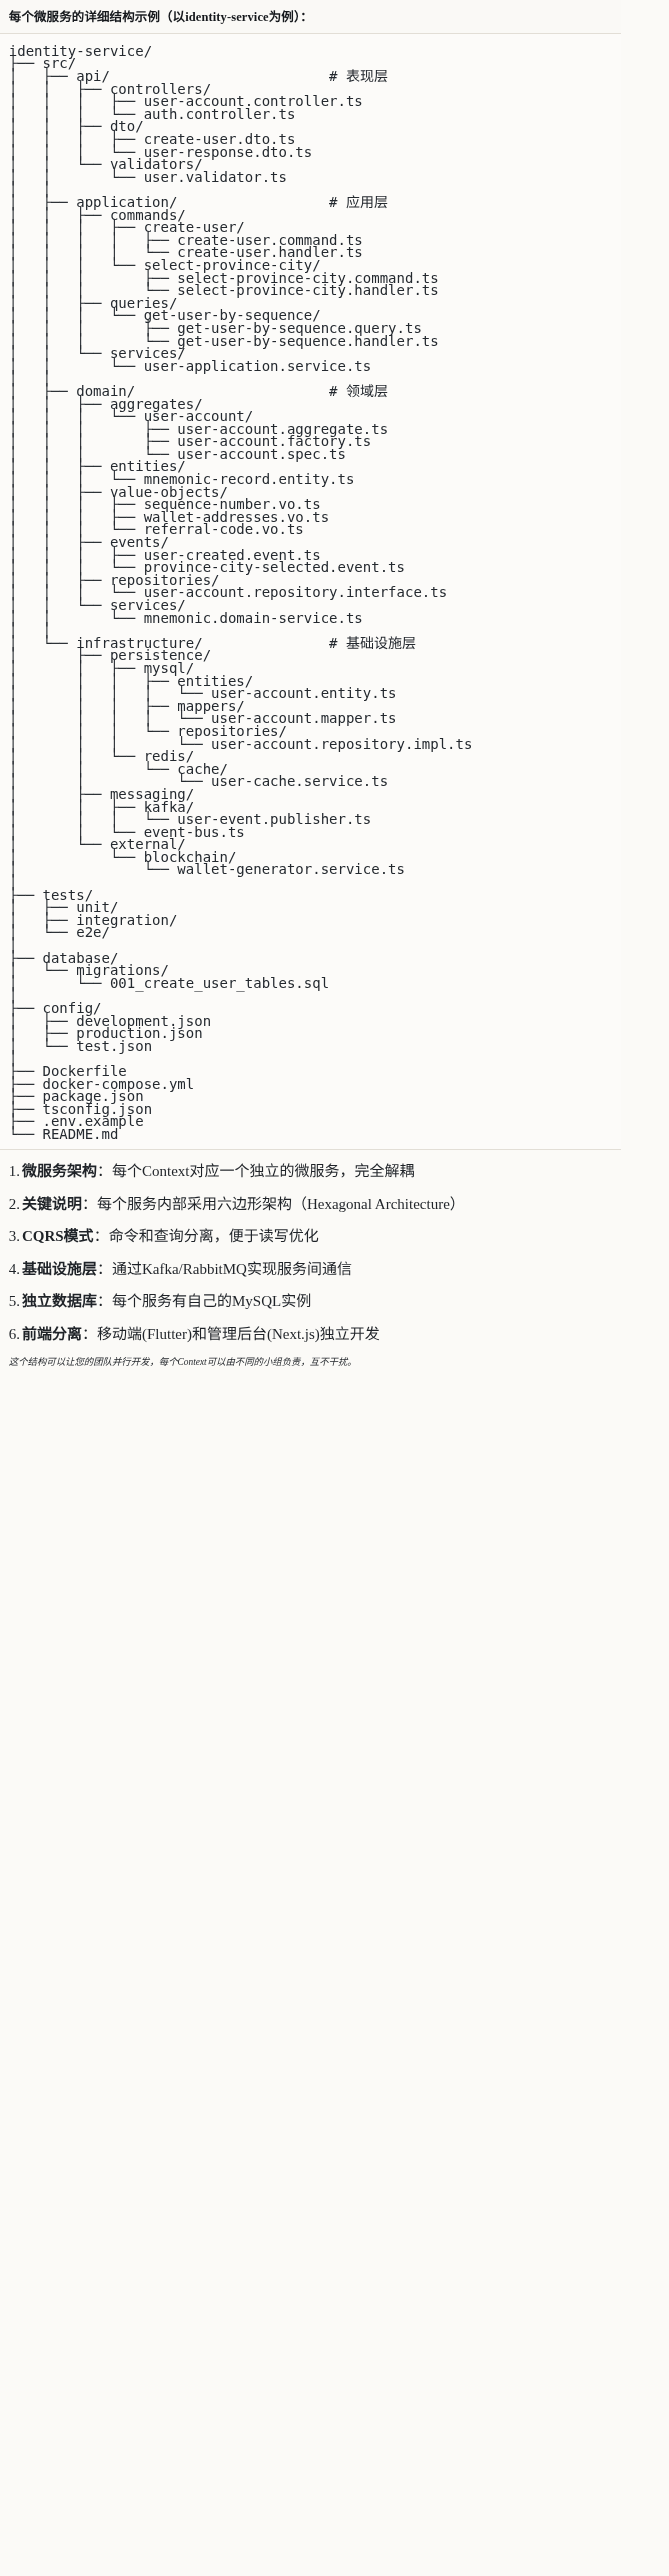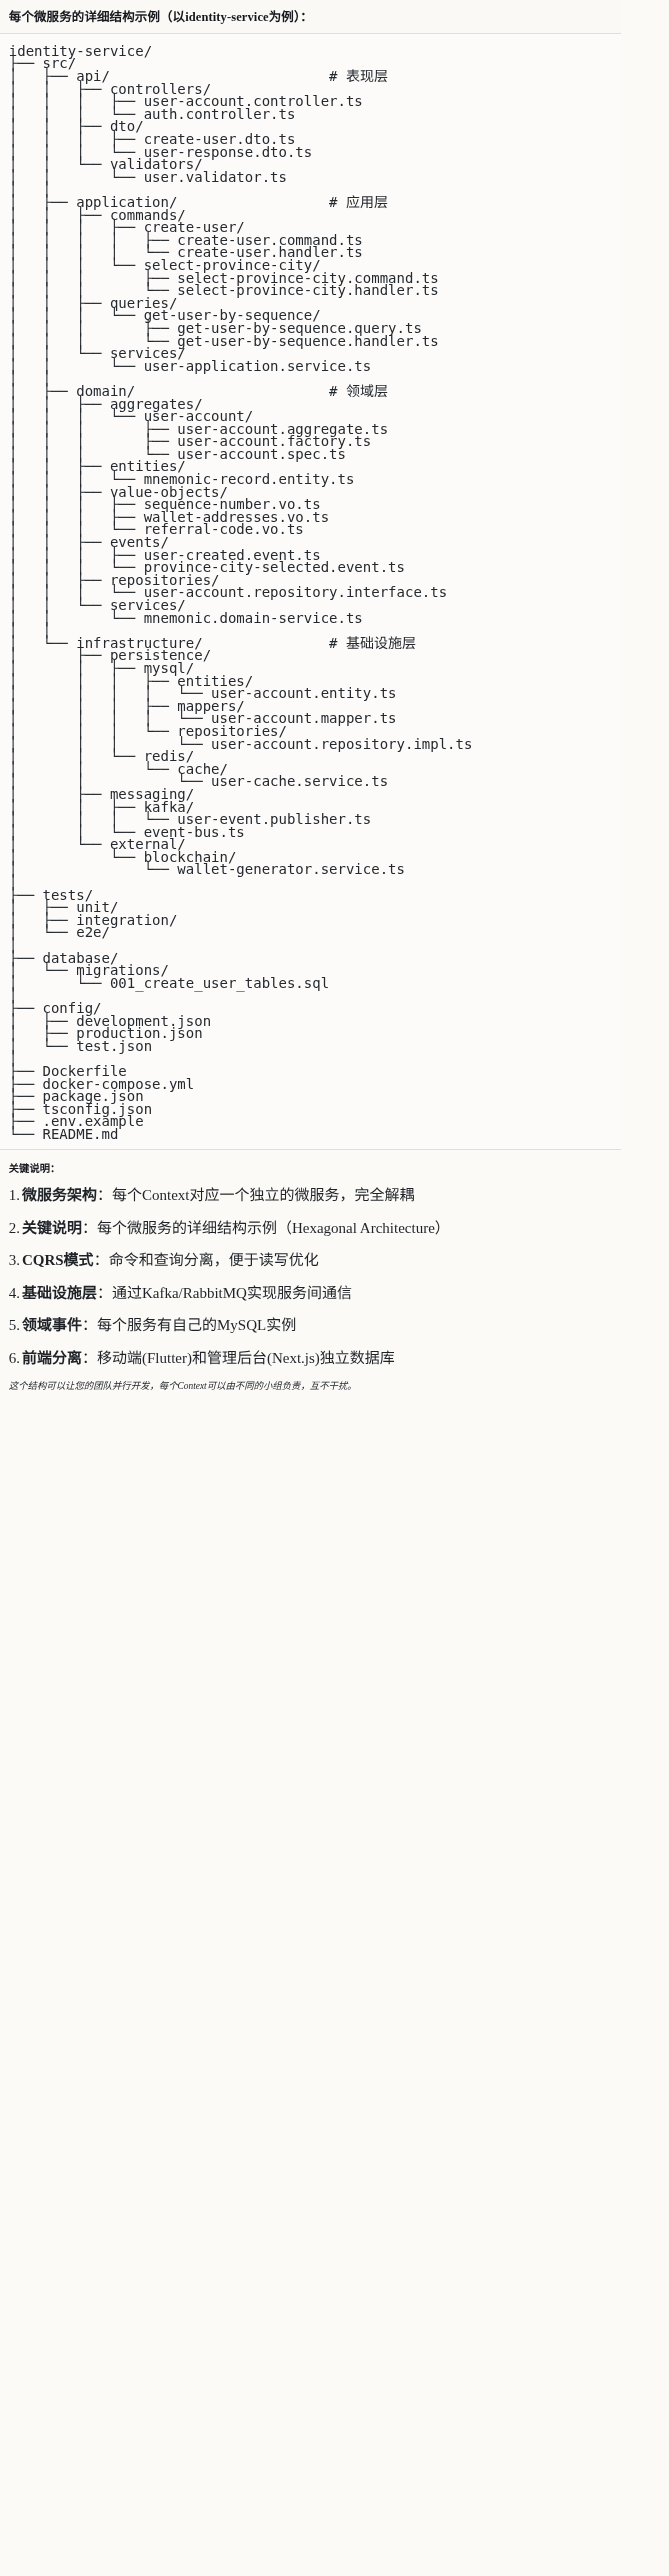--- a/index.html
+++ b/index.html
@@ -111,26 +111,25 @@
 
   <div class="title-block">
     <div class="page-title">每个微服务的详细结构示例（以identity-service为例）：</div>
   </div>
 
   <div class="tree-block">
     <pre class="tree" id="tree-root"><span class="tree-line">identity-service/</span><span class="tree-line">├── src/</span><span class="tree-line">│   ├── api/                          <span class="cmt"># 表现层</span></span><span class="tree-line">│   │   ├── controllers/</span><span class="tree-line">│   │   │   ├── user-account.controller.ts</span><span class="tree-line">│   │   │   └── auth.controller.ts</span><span class="tree-line">│   │   ├── dto/</span><span class="tree-line">│   │   │   ├── create-user.dto.ts</span><span class="tree-line">│   │   │   └── user-response.dto.ts</span><span class="tree-line">│   │   └── validators/</span><span class="tree-line">│   │       └── user.validator.ts</span><span class="tree-line">│   │</span><span class="tree-line">│   ├── application/                  <span class="cmt"># 应用层</span></span><span class="tree-line">│   │   ├── commands/</span><span class="tree-line">│   │   │   ├── create-user/</span><span class="tree-line">│   │   │   │   ├── create-user.command.ts</span><span class="tree-line">│   │   │   │   └── create-user.handler.ts</span><span class="tree-line">│   │   │   └── select-province-city/</span><span class="tree-line">│   │   │       ├── select-province-city.command.ts</span><span class="tree-line">│   │   │       └── select-province-city.handler.ts</span><span class="tree-line">│   │   ├── queries/</span><span class="tree-line">│   │   │   └── get-user-by-sequence/</span><span class="tree-line">│   │   │       ├── get-user-by-sequence.query.ts</span><span class="tree-line">│   │   │       └── get-user-by-sequence.handler.ts</span><span class="tree-line">│   │   └── services/</span><span class="tree-line">│   │       └── user-application.service.ts</span><span class="tree-line">│   │</span><span class="tree-line">│   ├── domain/                       <span class="cmt"># 领域层</span></span><span class="tree-line">│   │   ├── aggregates/</span><span class="tree-line">│   │   │   └── user-account/</span><span class="tree-line">│   │   │       ├── user-account.aggregate.ts</span><span class="tree-line">│   │   │       ├── user-account.factory.ts</span><span class="tree-line">│   │   │       └── user-account.spec.ts</span><span class="tree-line">│   │   ├── entities/</span><span class="tree-line">│   │   │   └── mnemonic-record.entity.ts</span><span class="tree-line">│   │   ├── value-objects/</span><span class="tree-line">│   │   │   ├── sequence-number.vo.ts</span><span class="tree-line">│   │   │   ├── wallet-addresses.vo.ts</span><span class="tree-line">│   │   │   └── referral-code.vo.ts</span><span class="tree-line">│   │   ├── events/</span><span class="tree-line">│   │   │   ├── user-created.event.ts</span><span class="tree-line">│   │   │   └── province-city-selected.event.ts</span><span class="tree-line">│   │   ├── repositories/</span><span class="tree-line">│   │   │   └── user-account.repository.interface.ts</span><span class="tree-line">│   │   └── services/</span><span class="tree-line">│   │       └── mnemonic.domain-service.ts</span><span class="tree-line">│   │</span><span class="tree-line">│   └── infrastructure/               <span class="cmt"># 基础设施层</span></span><span class="tree-line">│       ├── persistence/</span><span class="tree-line">│       │   ├── mysql/</span><span class="tree-line">│       │   │   ├── entities/</span><span class="tree-line">│       │   │   │   └── user-account.entity.ts</span><span class="tree-line">│       │   │   ├── mappers/</span><span class="tree-line">│       │   │   │   └── user-account.mapper.ts</span><span class="tree-line">│       │   │   └── repositories/</span><span class="tree-line">│       │   │       └── user-account.repository.impl.ts</span><span class="tree-line">│       │   └── redis/</span><span class="tree-line">│       │       └── cache/</span><span class="tree-line">│       │           └── user-cache.service.ts</span><span class="tree-line">│       ├── messaging/</span><span class="tree-line">│       │   ├── kafka/</span><span class="tree-line">│       │   │   └── user-event.publisher.ts</span><span class="tree-line">│       │   └── event-bus.ts</span><span class="tree-line">│       └── external/</span><span class="tree-line">│           └── blockchain/</span><span class="tree-line">│               └── wallet-generator.service.ts</span><span class="tree-line">│</span><span class="tree-line">├── tests/</span><span class="tree-line">│   ├── unit/</span><span class="tree-line">│   ├── integration/</span><span class="tree-line">│   └── e2e/</span><span class="tree-line">│</span><span class="tree-line">├── database/</span><span class="tree-line">│   └── migrations/</span><span class="tree-line">│       └── 001_create_user_tables.sql</span><span class="tree-line">│</span><span class="tree-line">├── config/</span><span class="tree-line">│   ├── development.json</span><span class="tree-line">│   ├── production.json</span><span class="tree-line">│   └── test.json</span><span class="tree-line">│</span><span class="tree-line">├── Dockerfile</span><span class="tree-line">├── docker-compose.yml</span><span class="tree-line">├── package.json</span><span class="tree-line">├── tsconfig.json</span><span class="tree-line">├── .env.example</span><span class="tree-line">└── README.md</span></pre>
   </div>
 
   <div class="notes-block">
-    <div class="notes-heading">关键说明：</div>
     <ol class="notes-list" id="notes-list">
         <li><span class="note-term">微服务架构</span><span class="note-sep">：</span><span class="note-desc">每个Context对应一个独立的微服务，完全解耦</span></li>
-        <li><span class="note-term">关键说明</span><span class="note-sep">：</span><span class="note-desc">每个微服务的详细结构示例（Hexagonal Architecture）</span></li>
+        <li><span class="note-term">关键说明</span><span class="note-sep">：</span><span class="note-desc">每个服务内部采用六边形架构（Hexagonal Architecture）</span></li>
         <li><span class="note-term">CQRS模式</span><span class="note-sep">：</span><span class="note-desc">命令和查询分离，便于读写优化</span></li>
         <li><span class="note-term">基础设施层</span><span class="note-sep">：</span><span class="note-desc">通过Kafka/RabbitMQ实现服务间通信</span></li>
-        <li><span class="note-term">领域事件</span><span class="note-sep">：</span><span class="note-desc">每个服务有自己的MySQL实例</span></li>
-        <li><span class="note-term">前端分离</span><span class="note-sep">：</span><span class="note-desc">移动端(Flutter)和管理后台(Next.js)独立数据库</span></li>
+        <li><span class="note-term">独立数据库</span><span class="note-sep">：</span><span class="note-desc">每个服务有自己的MySQL实例</span></li>
+        <li><span class="note-term">前端分离</span><span class="note-sep">：</span><span class="note-desc">移动端(Flutter)和管理后台(Next.js)独立开发</span></li>
       </ol>
     <div class="notes-footer">这个结构可以让您的团队并行开发，每个Context可以由不同的小组负责，互不干扰。</div>
   </div>
 
 </div>
 
 
 </body></html>

